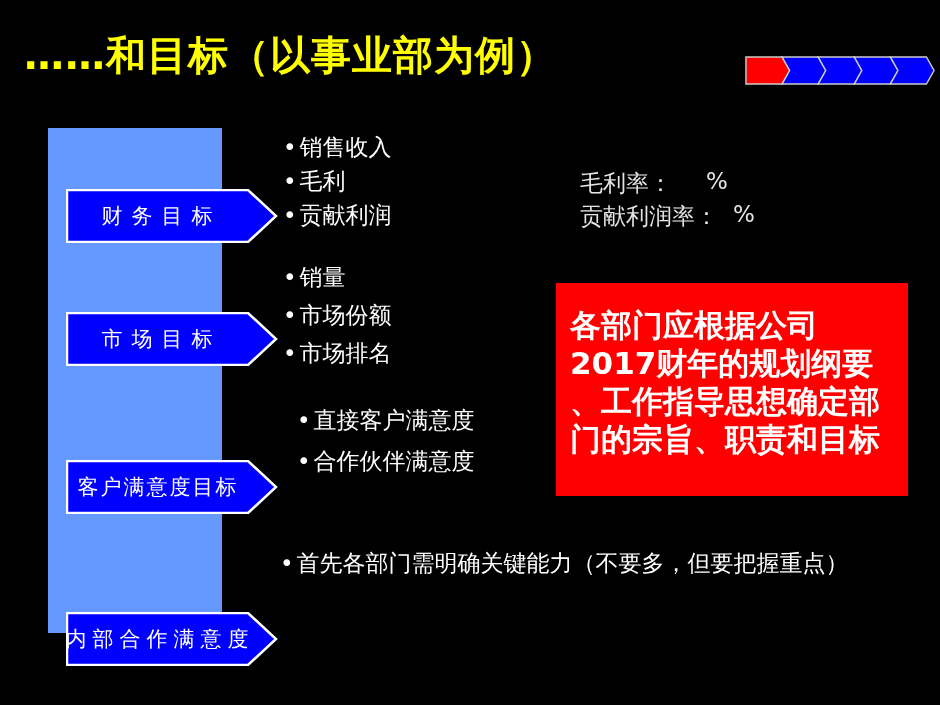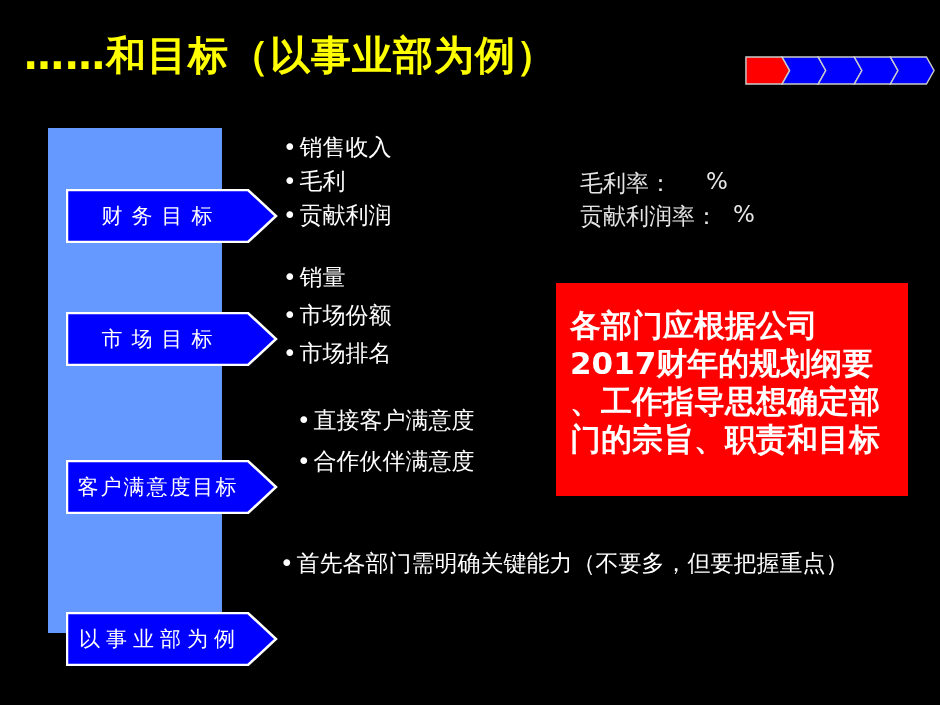--- a/index.html
+++ b/index.html
@@ -87,21 +87,21 @@
     <svg viewBox="0 0 212 54" preserveAspectRatio="none">
       <polygon points="1,1 182,1 210,27 182,53 1,53" stroke="#FFFFFF" stroke-width="2.5" fill="#0000FF"></polygon>
     </svg>
     <span class="lbl ls-sm">客户满意度目标</span>
   </div>
 
   <div class="goal g4">
     <svg viewBox="0 0 212 54" preserveAspectRatio="none">
       <polygon points="1,1 182,1 210,27 182,53 1,53" stroke="#FFFFFF" stroke-width="2.5" fill="#0000FF"></polygon>
     </svg>
-    <span class="lbl ls-md">以事业部为例</span>
+    <span class="lbl ls-md">内部合作满意度</span>
   </div>
 
   <div class="group grp-fin">
     <div class="row"><span class="blt">•</span><span>销售收入</span></div>
     <div class="row"><span class="blt">•</span><span>毛利</span></div>
     <div class="row"><span class="blt">•</span><span>贡献利润</span></div>
   </div>
 
   <div class="rate-row rate-1">
     <span>毛利率：</span>

